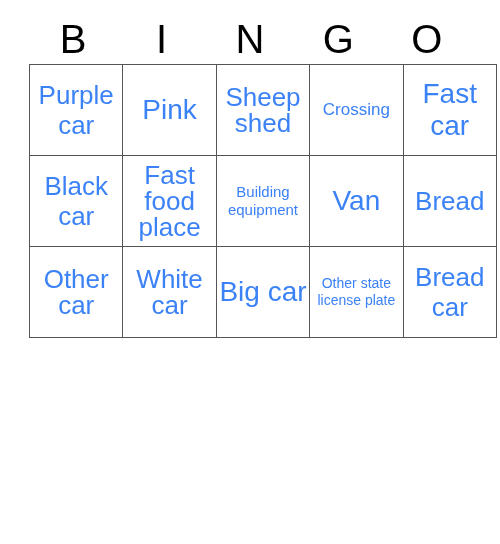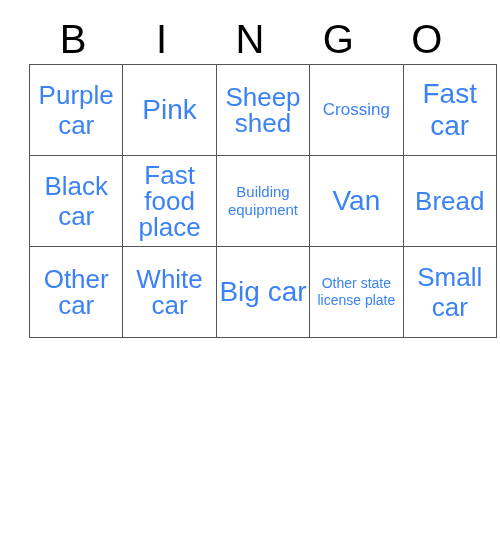--- a/index.html
+++ b/index.html
@@ -122,19 +122,19 @@
           <td>
             <span class="cell-text sz-md">White car</span>
           </td>
           <td>
             <span class="cell-text sz-xl">Big car</span>
           </td>
           <td>
             <span class="cell-text sz-xxs">Other state license plate</span>
           </td>
           <td>
-            <span class="cell-text sz-lg">Small car</span>
+            <span class="cell-text sz-lg">Bread car</span>
           </td>
         </tr>
       </tbody>
   </table>
 
 </div>
 
 </body></html>

